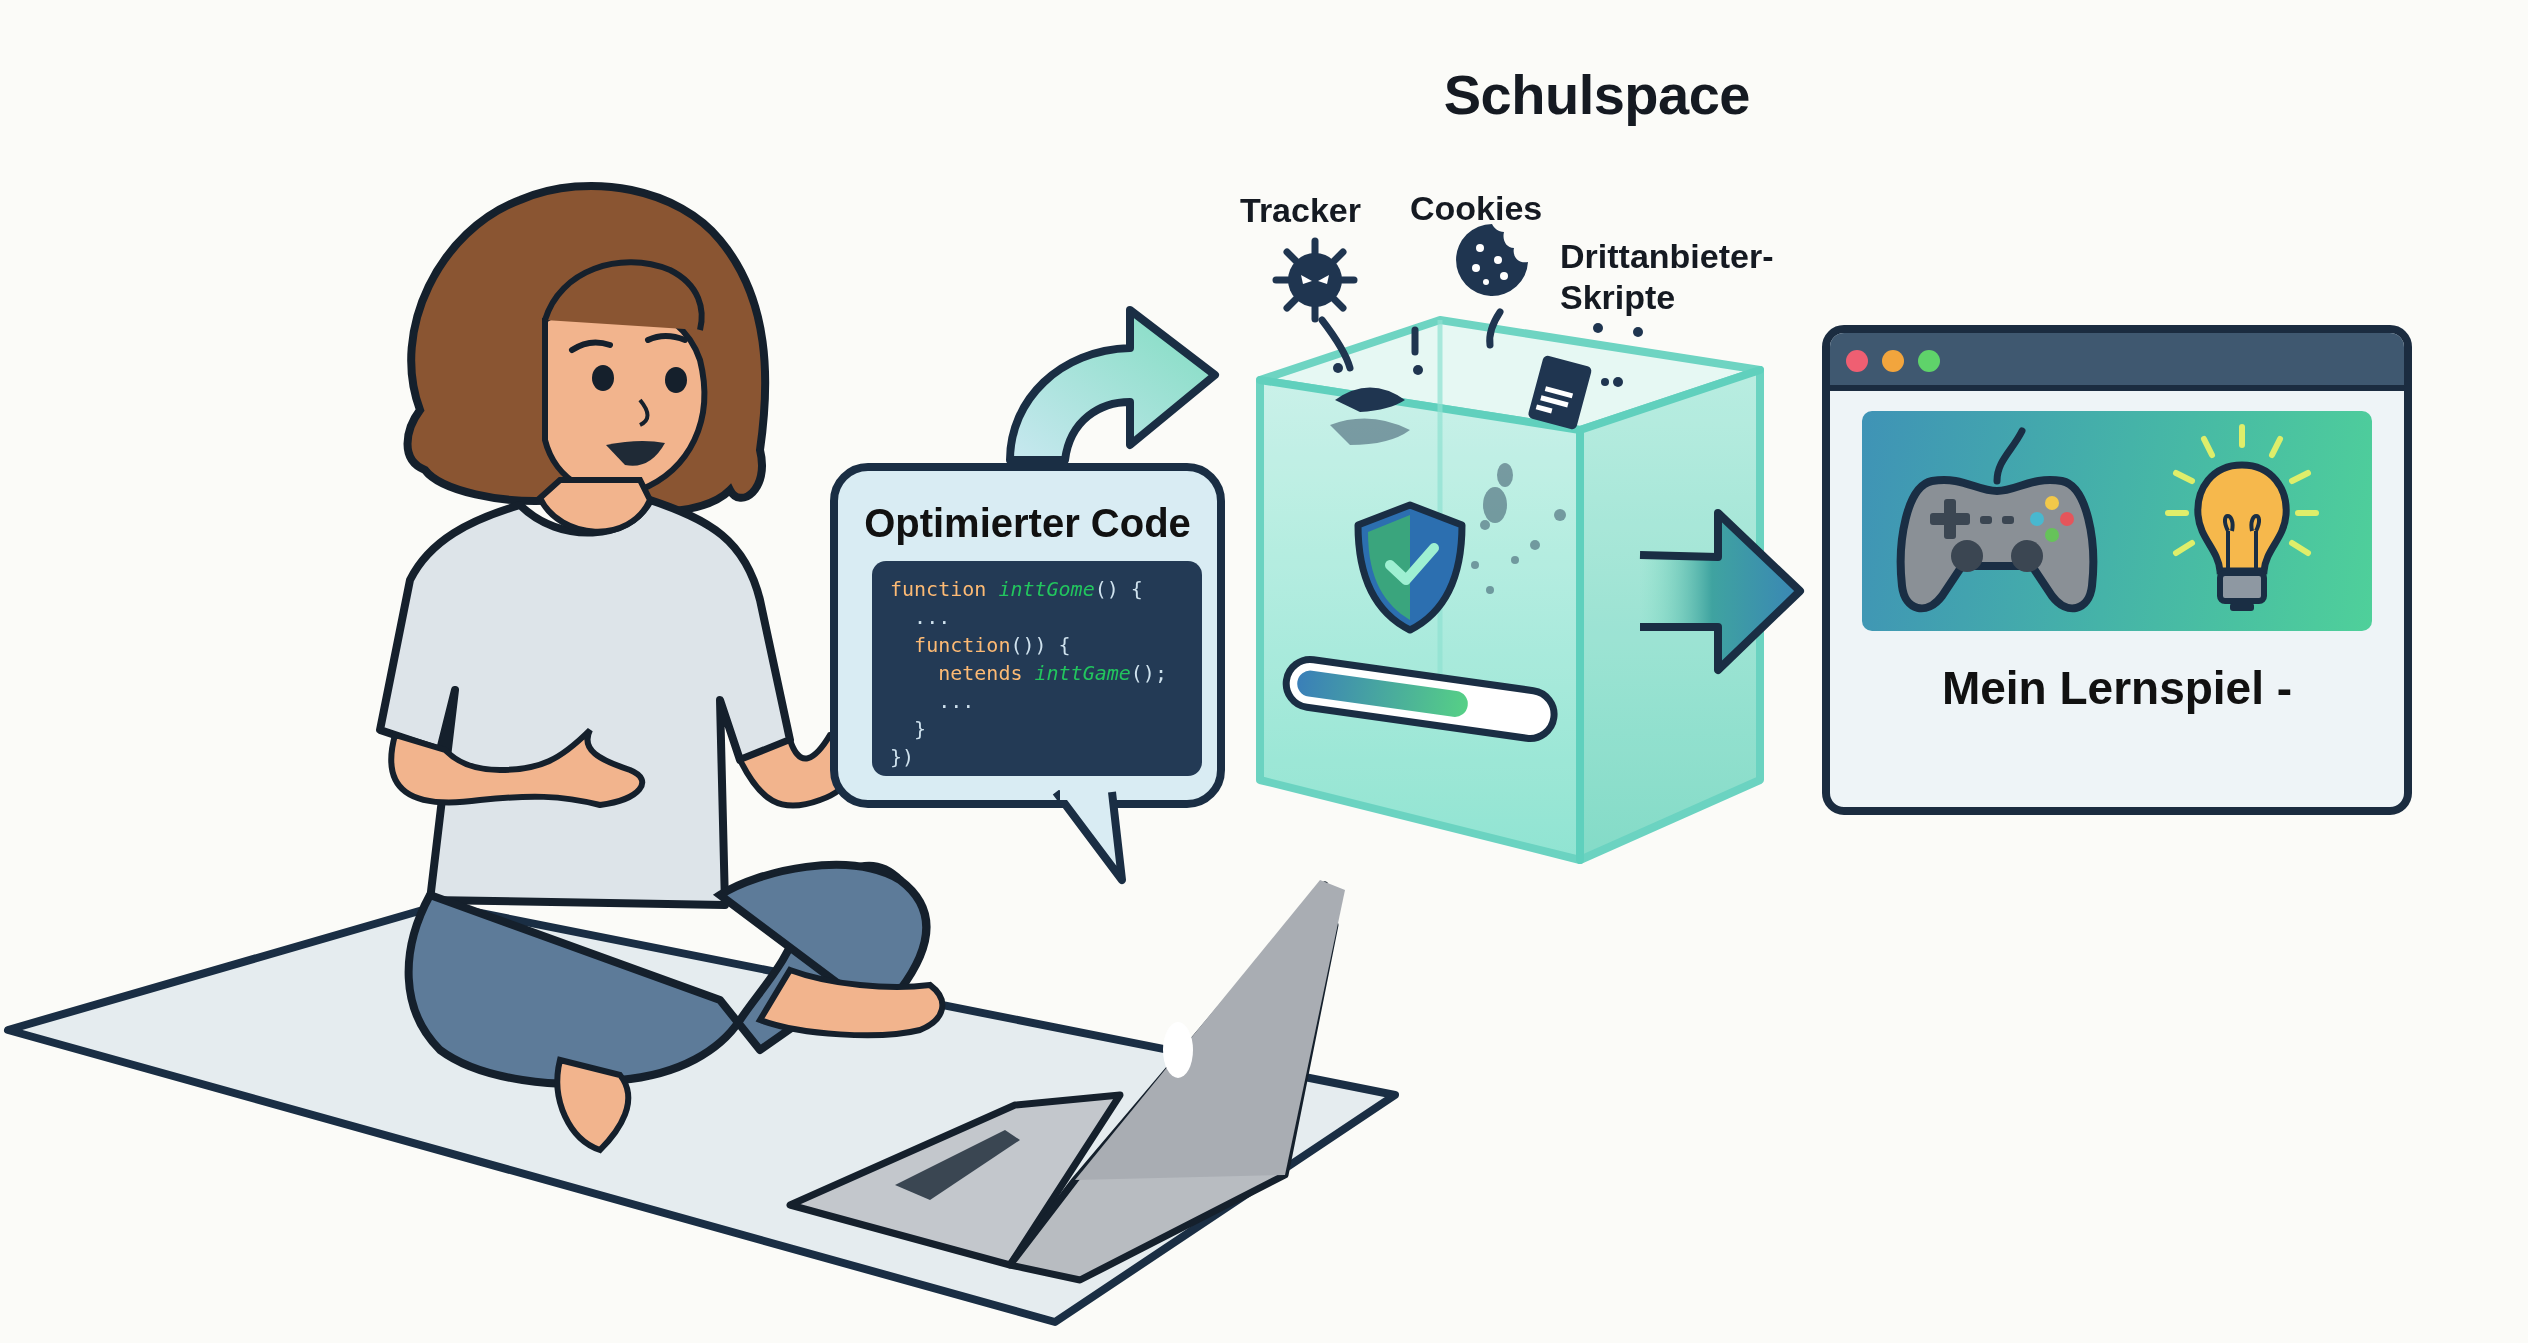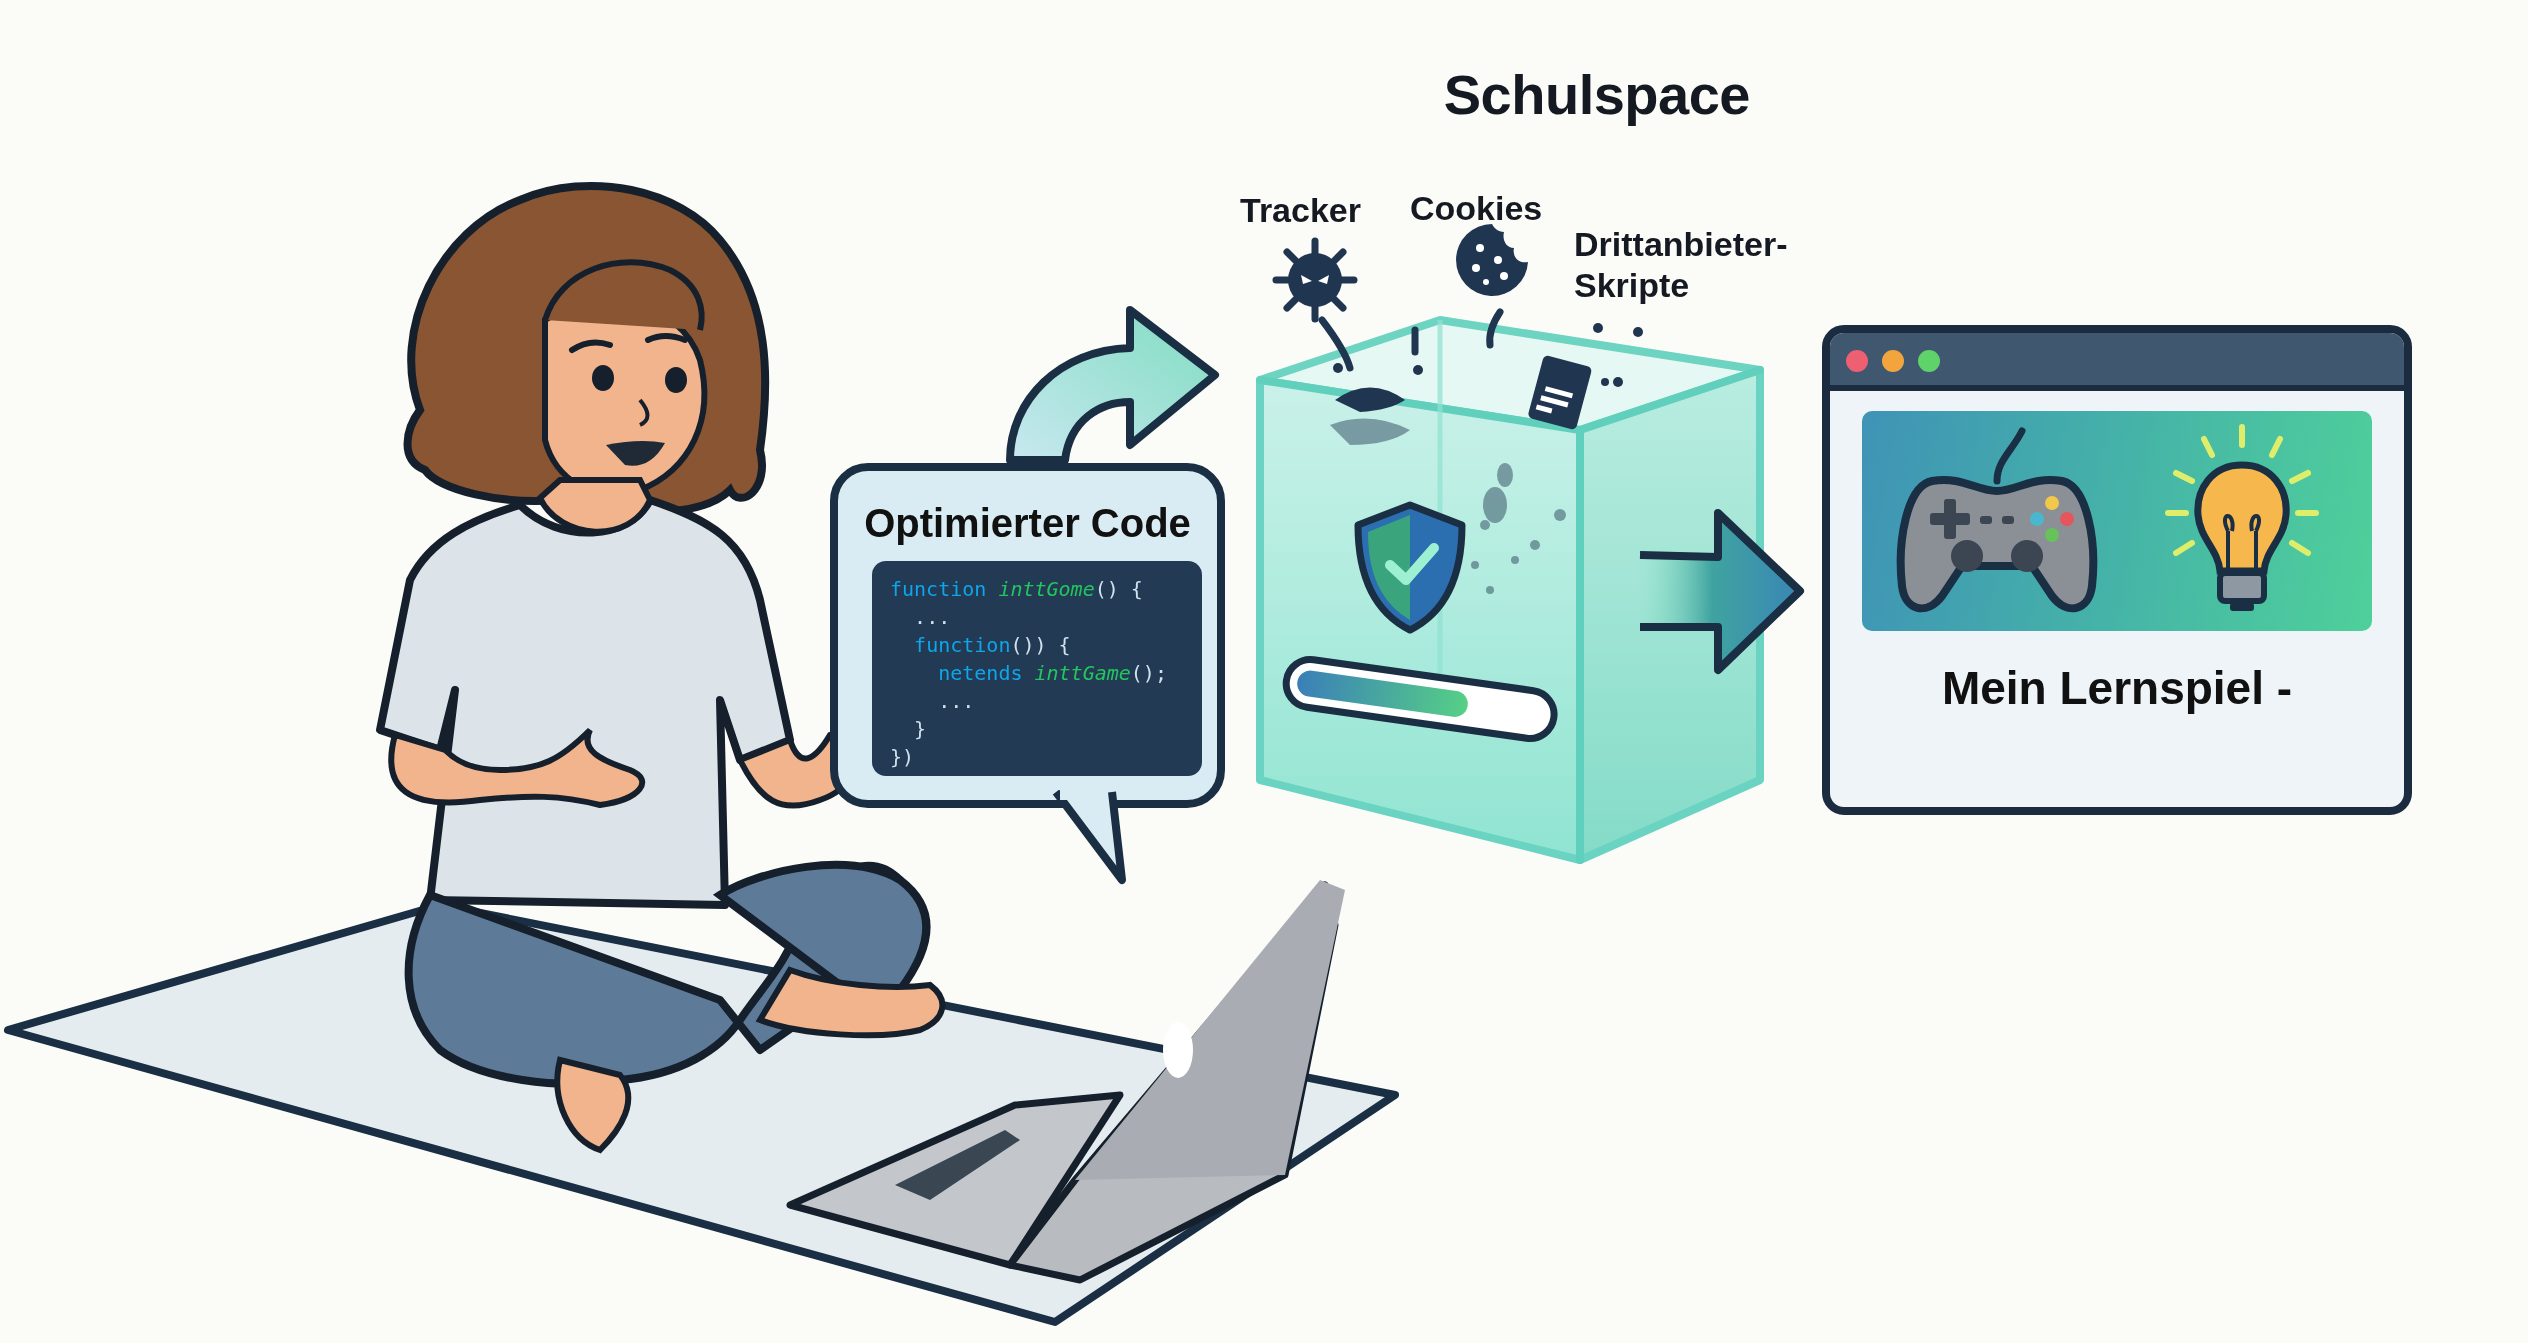--- a/index.html
+++ b/index.html
@@ -29,21 +29,21 @@
     left:0; top:30px; width:100%; text-align:center;
     font-size:40px; font-weight:bold; color:#111;
   }
   .code {
     left:34px; top:90px; width:330px; height:215px;
     background:#233a55; border-radius:14px; box-sizing:border-box;
     padding:14px 18px;
     font-family:"DejaVu Sans Mono", "Liberation Mono", monospace;
     font-size:20px; line-height:28px; color:#cfe2ee; white-space:pre;
   }
-  .kw { color:#0ea5e9; }
+  .kw { color:#fdba74; }
   .fn { color:#22c55e;font-style:italic; }
 
   
   .browser {
     left:1822px; top:325px; width:590px; height:490px;
     border:8px solid #1b2c40; border-radius:22px; box-sizing:border-box;
     background:#eef4f7; overflow:hidden;
   }
   .browser-bar {
     left:0; top:0; width:100%; height:58px; background:#3f5870;
@@ -105,21 +105,21 @@
     <polygon points="1010,1265 1075,1180 1325,885 1335,925 1285,1175 1080,1280" fill="#b8bcc1" stroke="#15202c" stroke-width="7" stroke-linejoin="round"></polygon>
     <polygon points="1075,1180 1320,880 1345,890 1285,1175" fill="#a9adb3"></polygon>
     <ellipse cx="1178" cy="1050" rx="15" ry="28" fill="#ffffff"></ellipse>
   </g>
 </svg>
 
 <div class="abs title">Schulspace</div>
 
 <div class="abs label" style="left:1240px; top:190px; width:160px;">Tracker</div>
 <div class="abs label" style="left:1410px; top:188px; width:160px;">Cookies</div>
-<div class="abs label" style="left:1560px; top:224px; width:210px;margin-left:14px;">
+<div class="abs label" style="left:1560px; top:236px; width:210px;">
   <div>Drittanbieter-</div>
   <div>Skripte</div>
 </div>
 
 <svg class="abs" style="left:1270px; top:235px;" width="90" height="90" viewBox="0 0 90 90">
   <g stroke="#1f3550" stroke-width="7" stroke-linecap="round">
     <line x1="45" y1="45" x2="45" y2="6"></line>
       <line x1="45" y1="45" x2="45" y2="84"></line>
     <line x1="45" y1="45" x2="6" y2="45"></line>
       <line x1="45" y1="45" x2="84" y2="45"></line>

